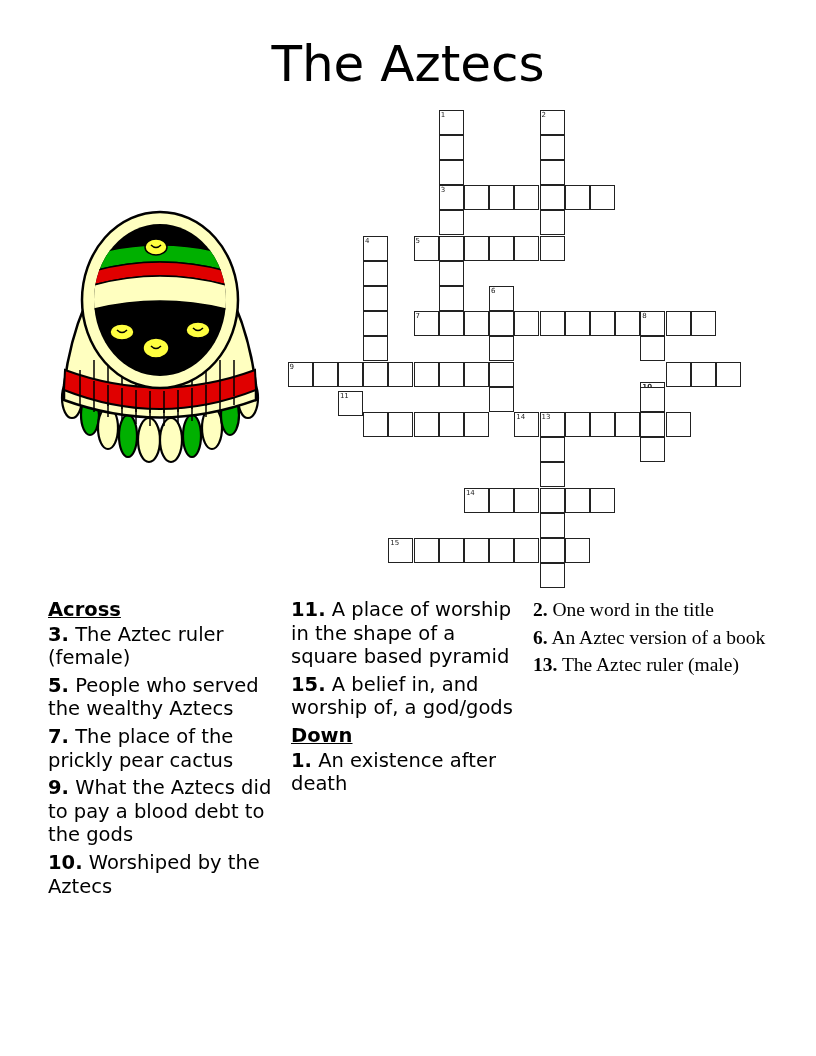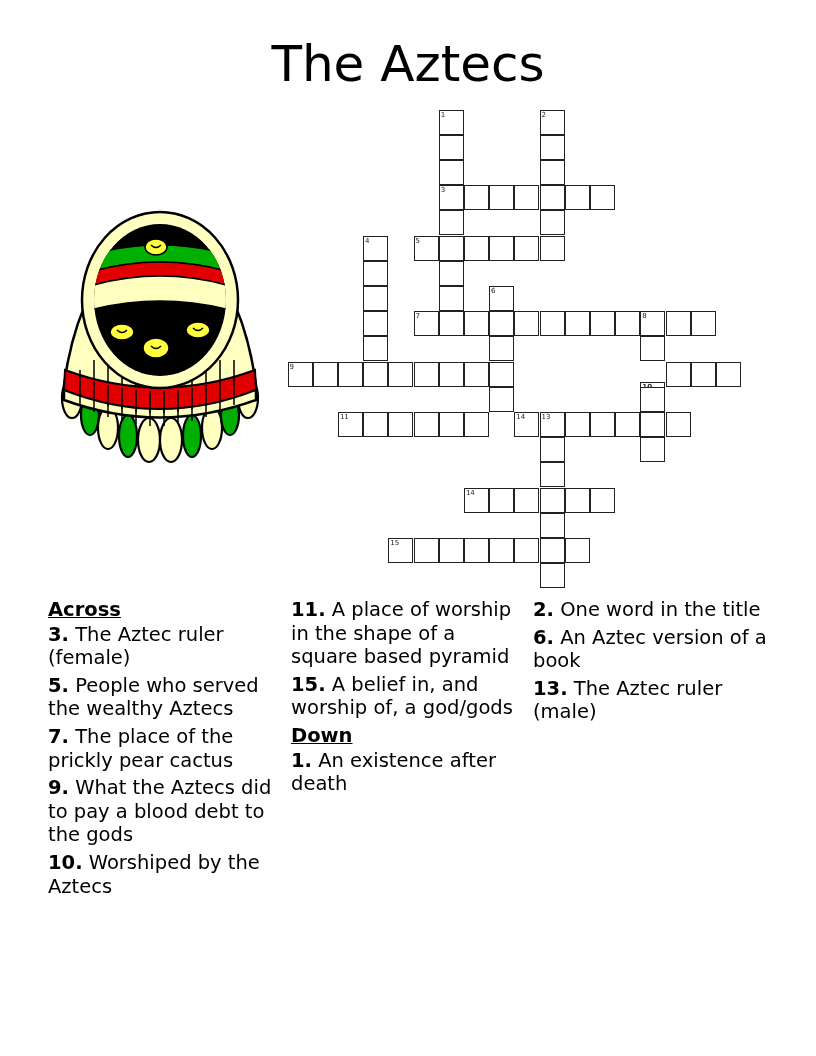--- a/index.html
+++ b/index.html
@@ -19,21 +19,21 @@
   .cell .num {
     position: absolute; left: 1px; top: 0px; font-size: 7px; line-height: 8px;
     font-family: "DejaVu Sans", sans-serif; color: #222;
   }
   .art { position: absolute; left: 50px; top: 210px; width: 220px; height: 260px; }
   .clues {
     position: absolute; top: 598px; font-size: 19.5px; line-height: 23.6px;
   }
   .col1 { left: 48px; width: 230px; }
   .col2 { left: 291px; width: 230px; }
-  .col3 { left: 533px; width: 240px; }
+  .col3 { left: 533px; width: 240px; font-family: Liberation Serif, serif; }
   .heading { font-weight: bold; text-decoration: underline; margin-bottom: 1px; }
   .clue { margin-bottom: 4px; }
   .clue b { font-weight: bold; }
 </style>
 </head>
 <body>
 
 <div class="title">The Aztecs</div>
 
 <div class="grid" id="grid">
@@ -110,21 +110,21 @@
     </div>
     <div class="cell" style="left: 313.2px; top: 362px;"></div>
     <div class="cell" style="left: 338.4px; top: 362px;"></div>
     <div class="cell" style="left: 388.8px; top: 362px;"></div>
     <div class="cell" style="left: 414px; top: 362px;"></div>
     <div class="cell" style="left: 439.2px; top: 362px;"></div>
     <div class="cell" style="left: 464.4px; top: 362px;"></div>
     <div class="cell" style="left: 666px; top: 362px;"></div>
     <div class="cell" style="left: 691.2px; top: 362px;"></div>
     <div class="cell" style="left: 716.4px; top: 362px;"></div>
-    <div class="cell" style="left: 338.4px; top: 412px;">
+    <div class="cell" style="left: 338.4px; top: 391px;">
       <span class="num">11</span>
     </div>
     <div class="cell" style="left: 363.6px; top: 412.4px;"></div>
     <div class="cell" style="left: 388.8px; top: 412.4px;"></div>
     <div class="cell" style="left: 414px; top: 412.4px;"></div>
     <div class="cell" style="left: 439.2px; top: 412.4px;"></div>
     <div class="cell" style="left: 464.4px; top: 412.4px;"></div>
     <div class="cell" style="left: 514.8px; top: 412.4px;">
       <span class="num">14</span>
     </div>

